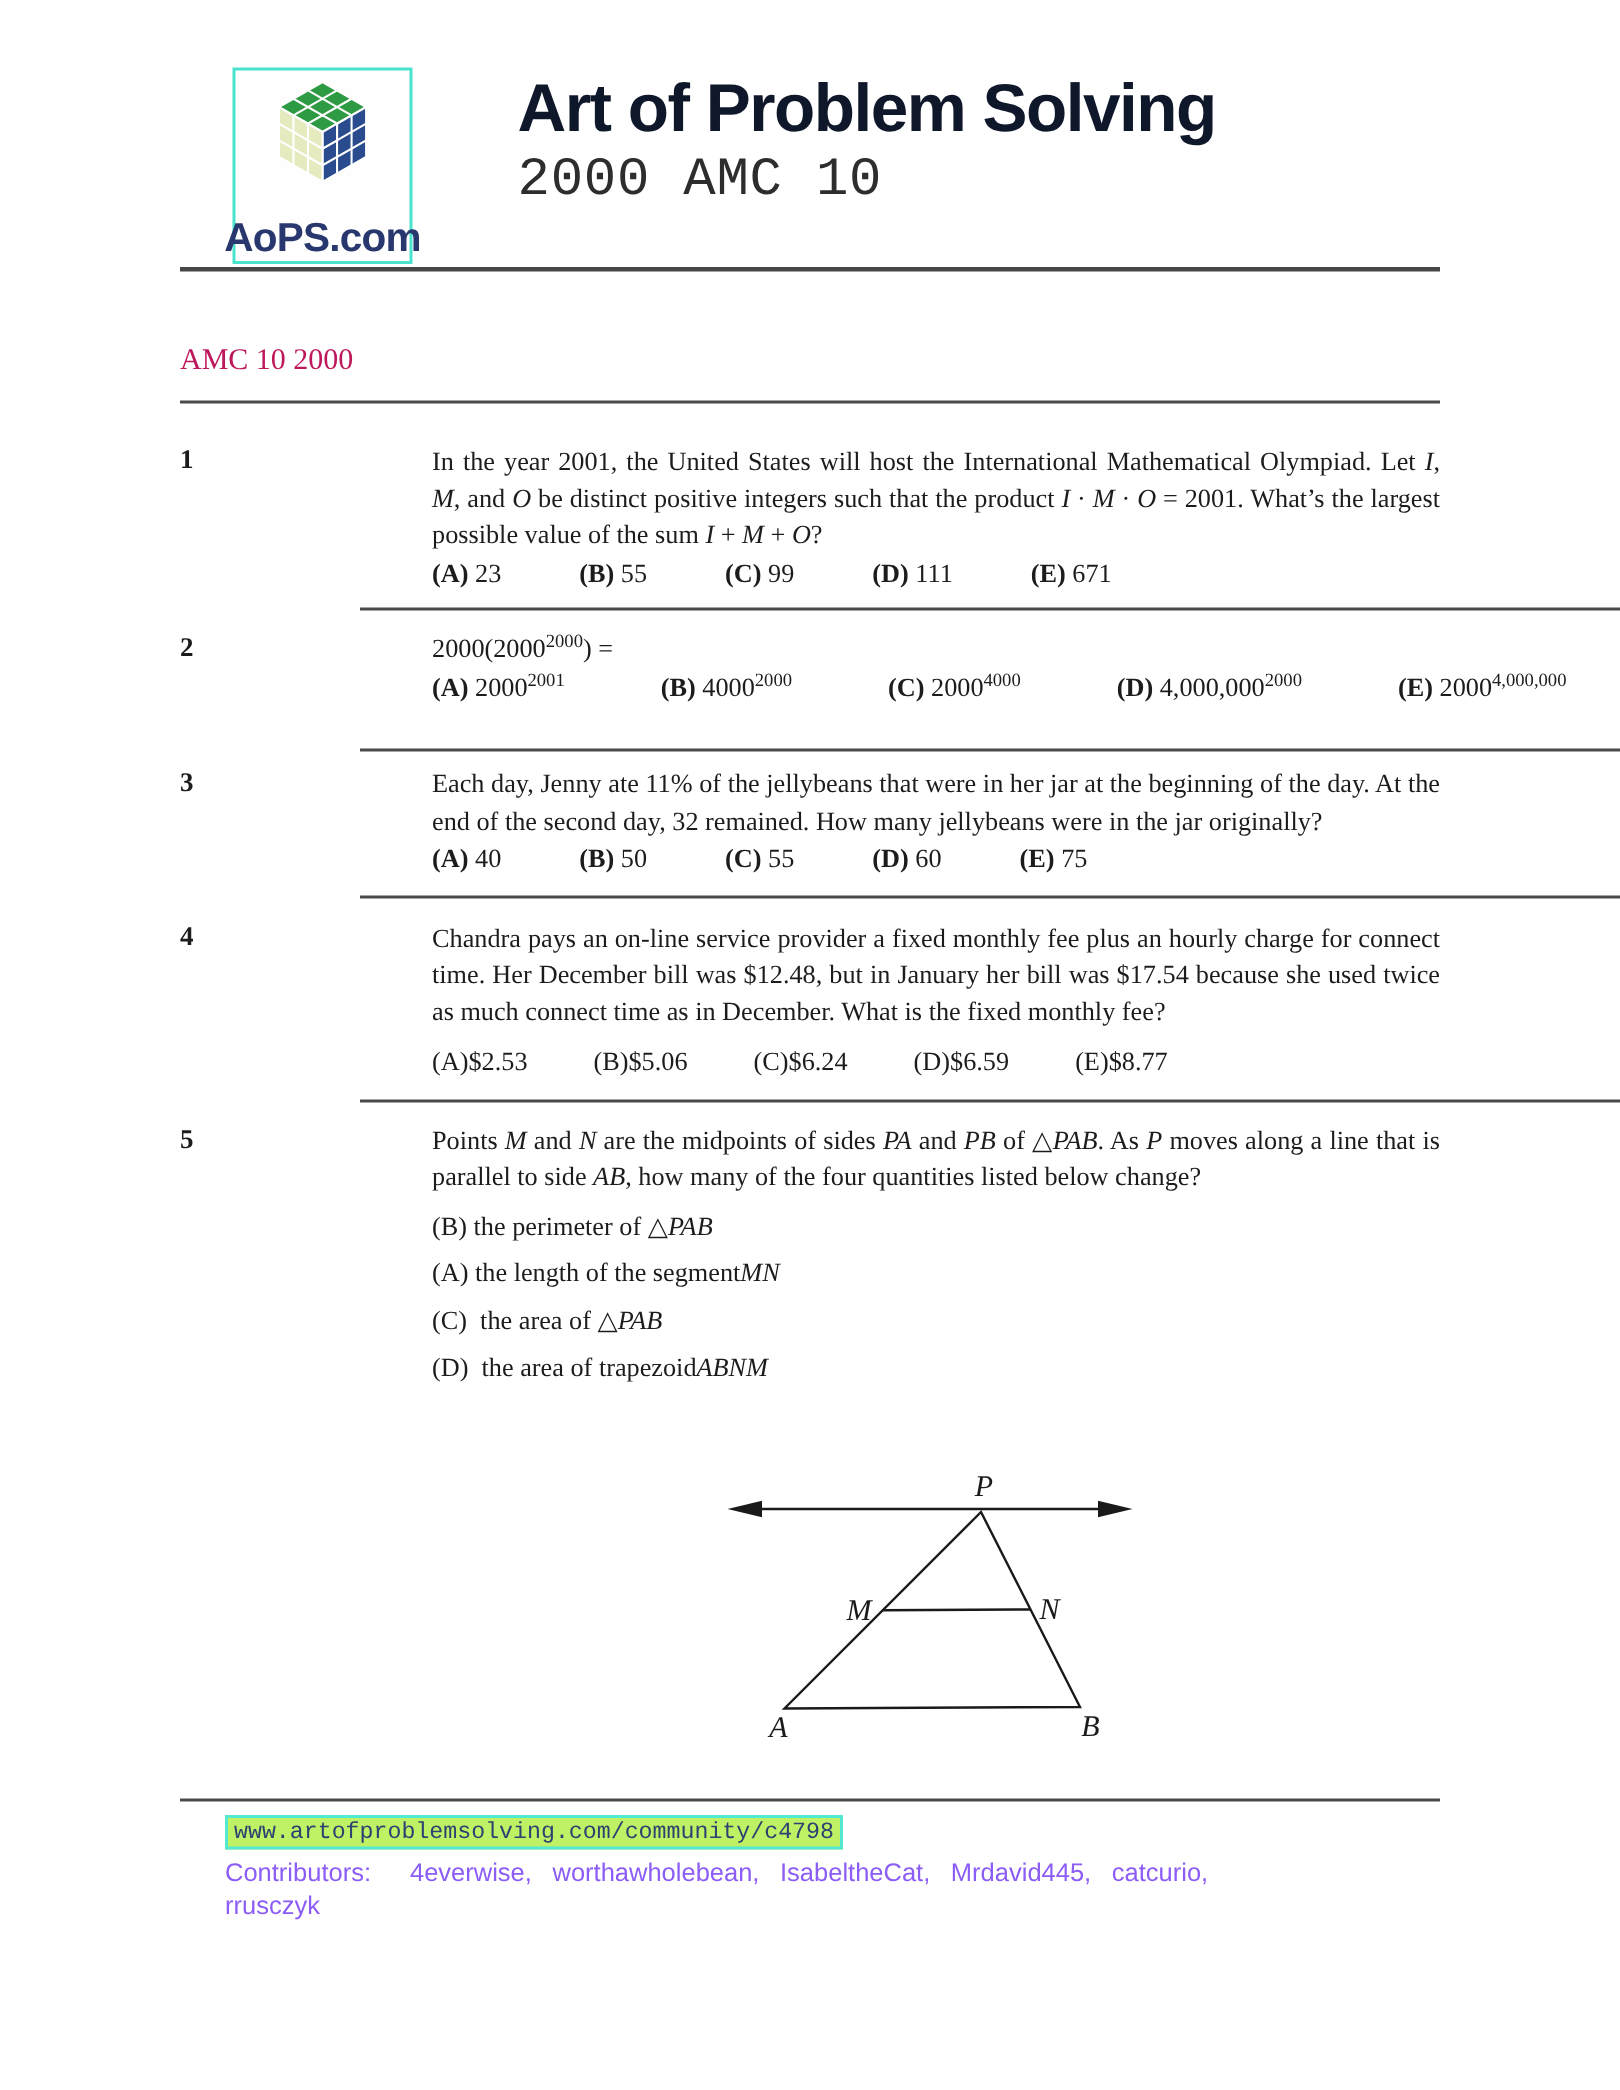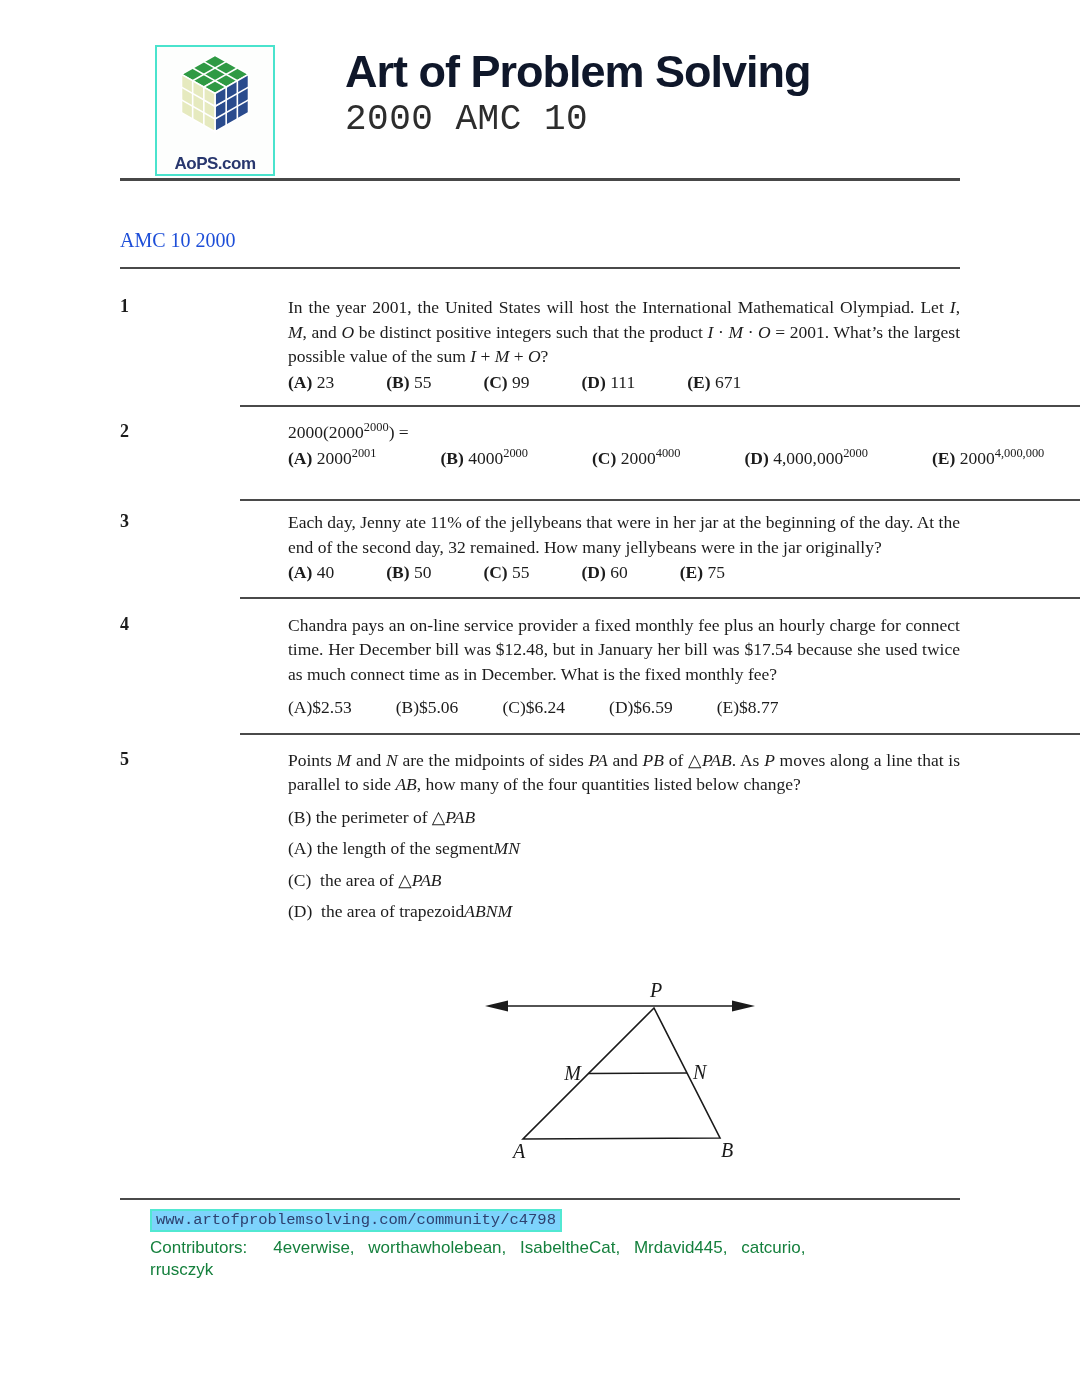--- a/index.html
+++ b/index.html
@@ -12,39 +12,39 @@
   .header { position:relative; height:183px; }
   .logo-box {
     position:absolute; left:155px; top:45px; width:120px; height:131px;
     border:2px solid #4ae3cd; background:#fdfefd;
     display:flex; flex-direction:column; align-items:center; justify-content:flex-start;
     padding-top:5px;
   }
   .logo-box svg { display:block; }
   .logo-label {
     font-family:"Liberation Sans", sans-serif; font-weight:bold;
-    font-size:17px; color:#28376e; letter-spacing:-0.5px; margin-top:19px;
+    font-size:27px; color:#28376e; letter-spacing:-0.5px; margin-top:19px;
   }
   .brand { position:absolute; left:345px; top:48px; }
   .brand-title {
     font-family:"Liberation Sans", sans-serif; font-weight:bold;
     font-size:45px; line-height:1.05; color:#0f172a; letter-spacing:-1px;
   }
   .brand-subtitle {
     font-family:Liberation Mono, monospace; font-size:36px; color:#2d2d2d;
     margin-top:4px; letter-spacing:0.5px;
   }
   .rule {
     border:none; border-top:2px solid #4a4a4a; width:840px; margin-left:120px;
   }
   .rule-thick { border-top:3px solid #474747; }
   .header .rule-thick { position:absolute; left:0; top:178px; }
   
   .page-heading {
-    margin:46px 0 15px 120px; font-size:20px; font-weight:normal; color:#1d4ed8;
+    margin:46px 0 15px 120px; font-size:20px; font-weight:normal; color:#be185d;
   }
   
   .problems { width:840px; margin-left:120px; overflow:visible; }
   .problem {
     display:grid; grid-template-columns:168px 1fr; overflow:visible;
   }
   .p1 { padding:26px 0 11px 0; }
   .p2 { padding:13px 0 29px 0; }
   .p3 { padding:9px 0 12px 0; }
   .p4 { padding:14px 0 13px 0; }
@@ -68,25 +68,25 @@
   .figure { margin:50px 0 0 460px; width:320px; height:190px; }
   .figure text {
     font-family:"Liberation Serif", serif; font-style:italic; font-size:20px; fill:#1a1a1a;
   }
   
   .footer-rule { margin-top:23px; }
   .community-link {
     display:inline-block; margin:9px 0 0 150px;
     font-family:"Liberation Mono", monospace; font-size:15.5px; color:#2e4170;
     border:2px solid #52e8d2; padding:0 4px 1px 4px; text-decoration:none;
-    background:#7dd3fc;
+    background:#bef264;
   }
   .contributors {
     margin:5px 0 0 150px; width:690px;
-    font-family:"Liberation Sans", sans-serif; font-size:17px; line-height:22px; color:#15803d;
+    font-family:"Liberation Sans", sans-serif; font-size:17px; line-height:22px; color:#8b5cf6;
   }
   .contributors .lbl { margin-right:26px; }
   .contributors .names { word-spacing:9px; }
 </style>
 </head>
 <body>
 
 <div class="page">
 
   

